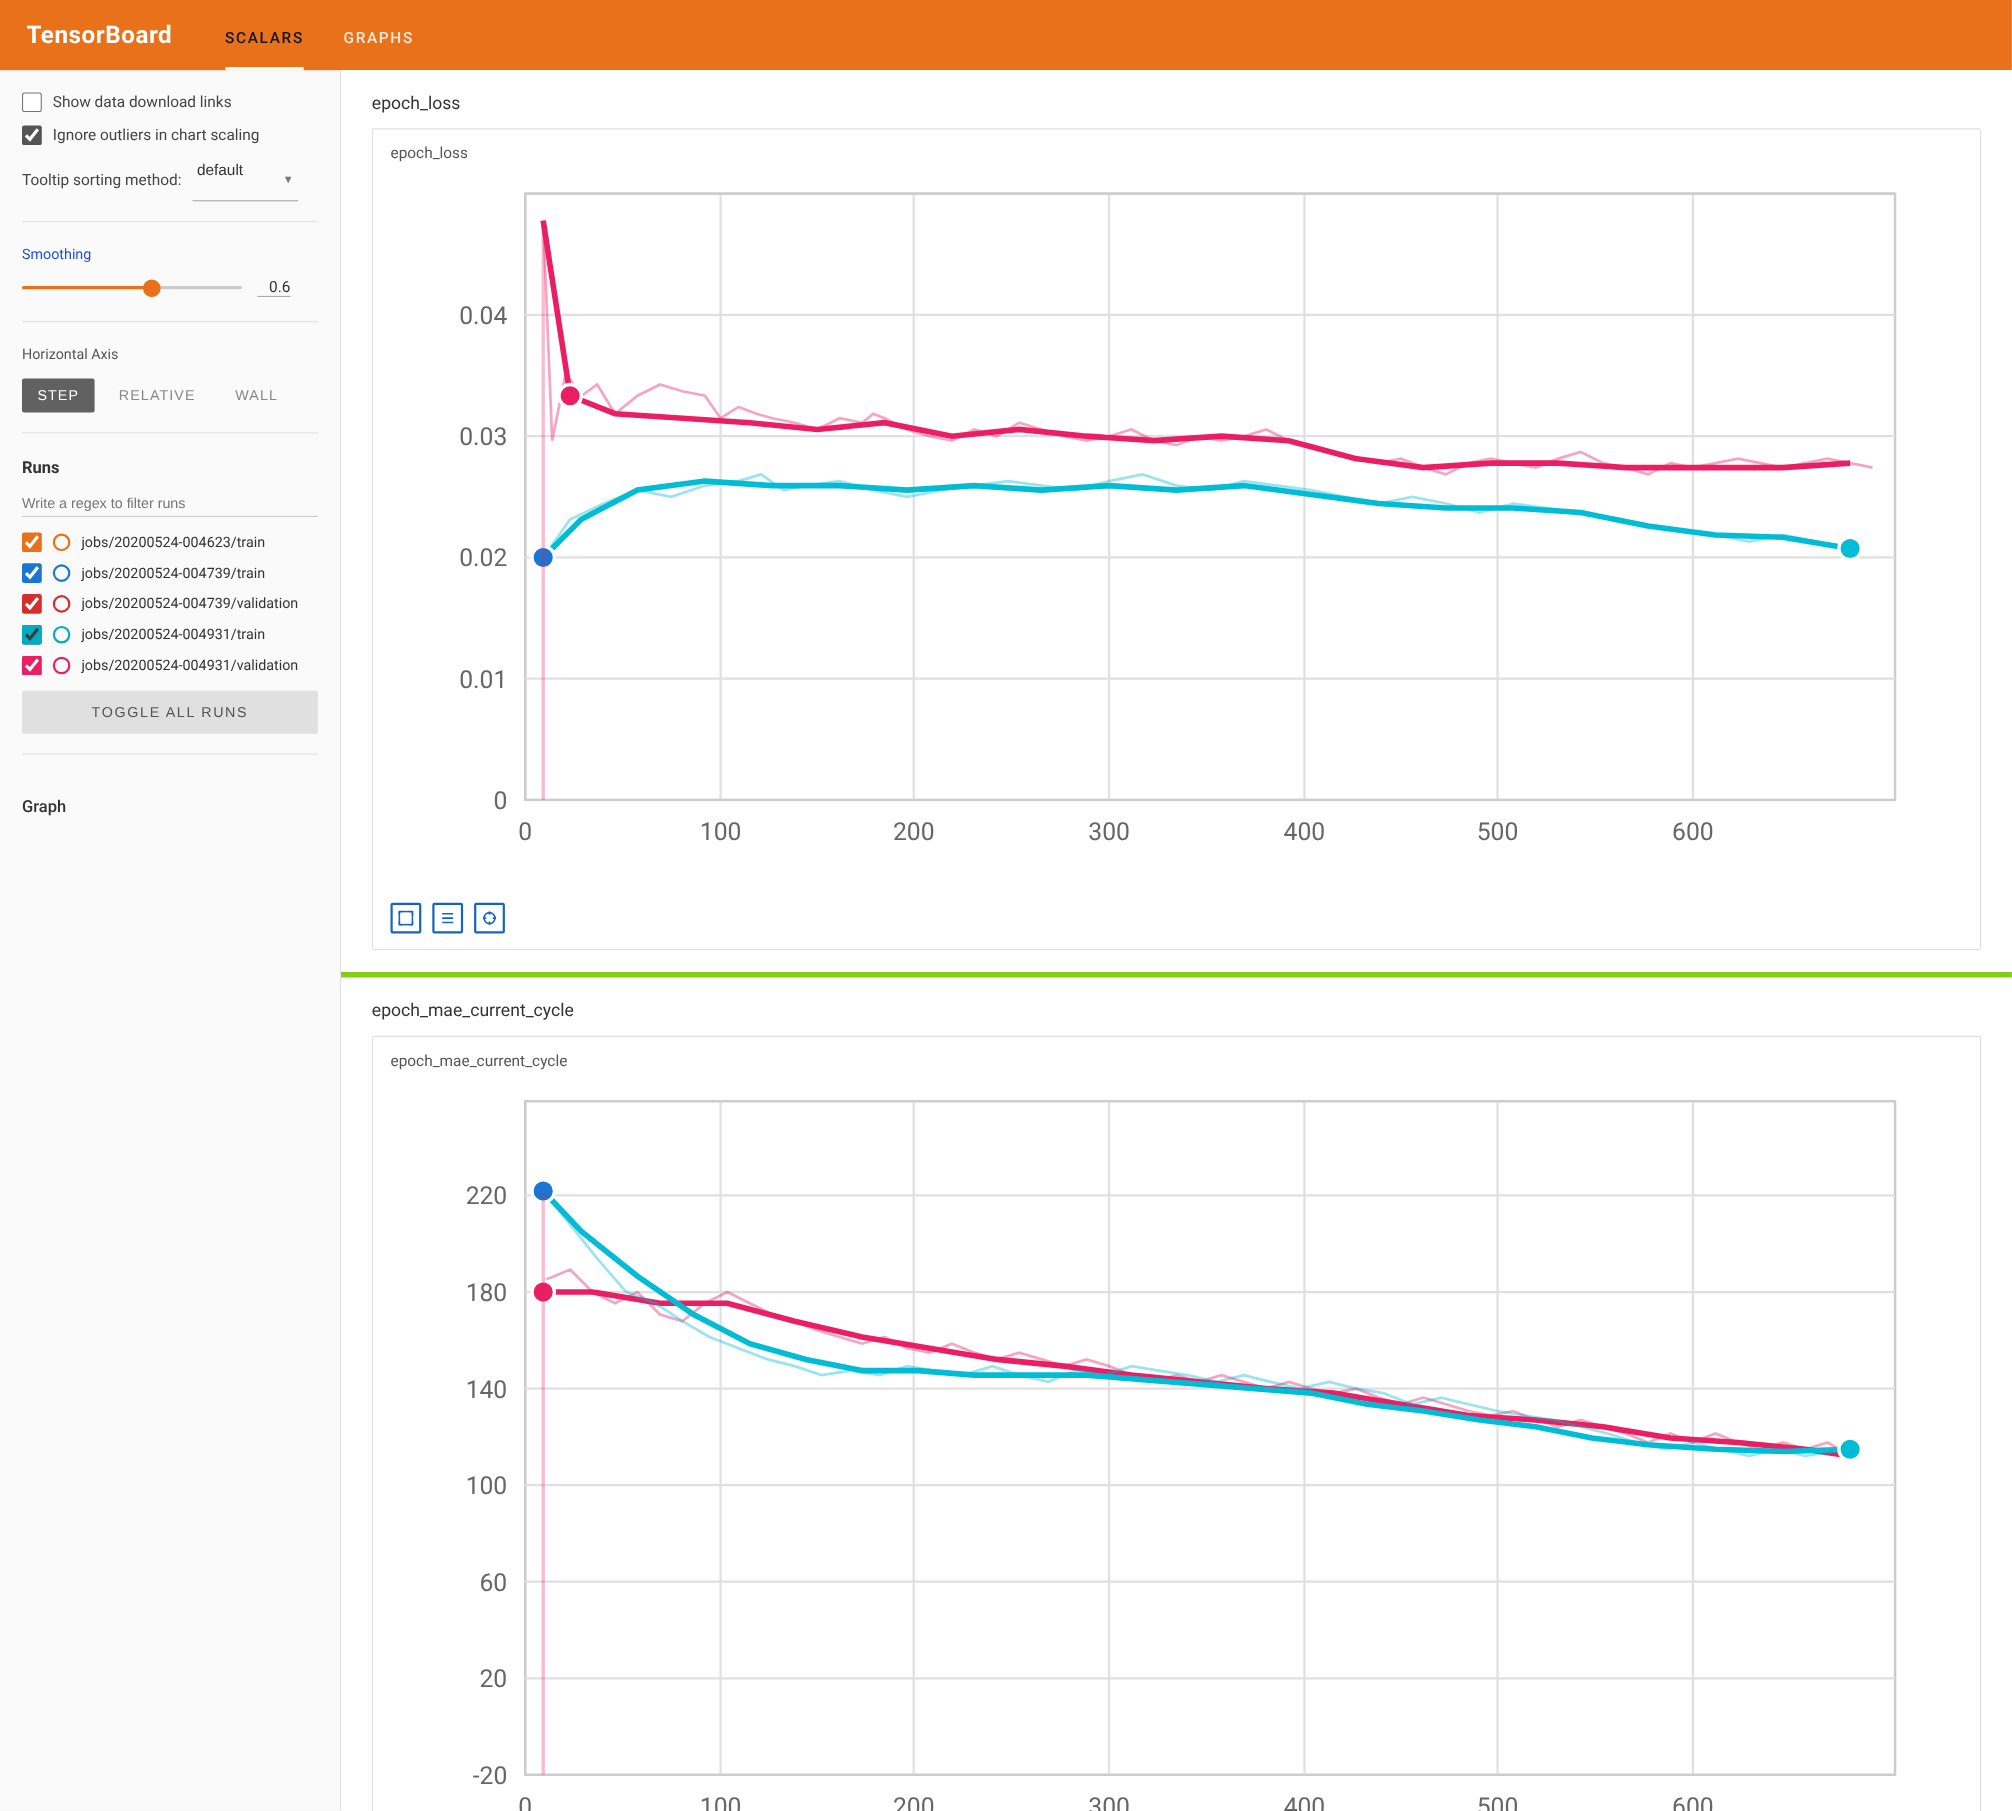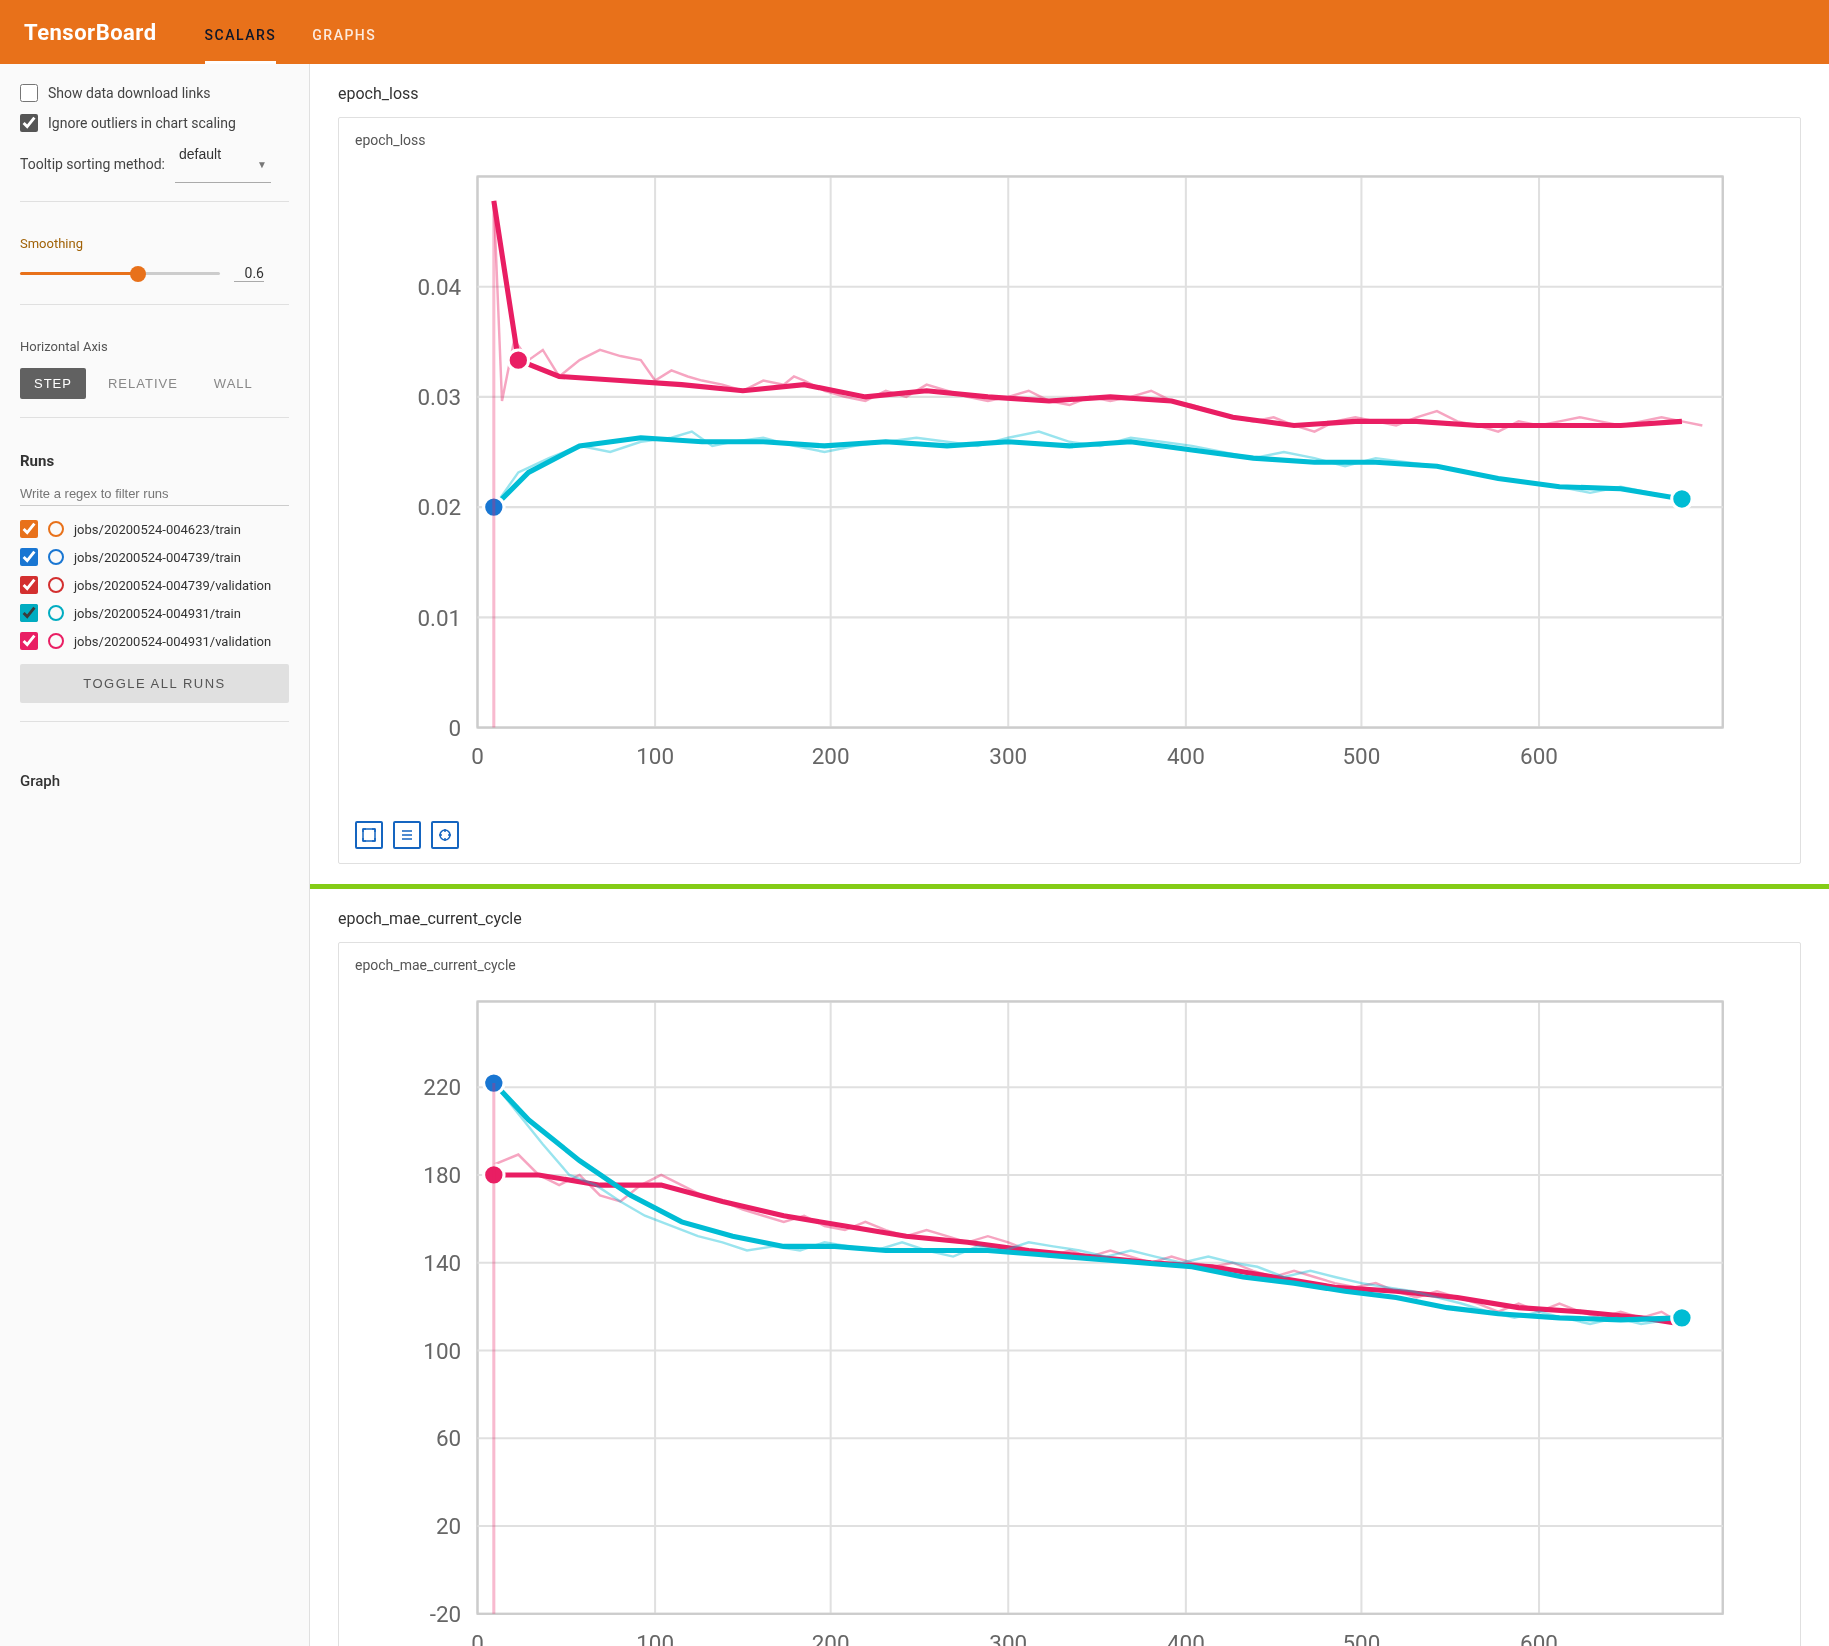--- a/index.html
+++ b/index.html
@@ -50,21 +50,21 @@
     
     .sidebar {
       width: 310px;
       min-width: 310px;
       background: #fafafa;
       border-right: 1px solid #e0e0e0;
       padding: 20px 20px;
       overflow-y: auto;
       display: flex;
       flex-direction: column;
-      gap: 16px;
+      gap: 4px;
     }
 
     .sidebar-section {
       padding-bottom: 18px;
       border-bottom: 1px solid #e0e0e0;
       margin-bottom: 18px;
     }
     .sidebar-section:last-child {
       border-bottom: none;
       margin-bottom: 0;
@@ -115,21 +115,21 @@
       color: #777;
       position: absolute;
       right: 4px;
       top: 50%;
       transform: translateY(-50%);
       pointer-events: none;
     }
 
     .section-label {
       font-size: 13px;
-      color: #a16207;
+      color: #1d4ed8;
       margin-bottom: 14px;
     }
 
     .slider-row {
       display: flex;
       align-items: center;
       gap: 14px;
       margin-bottom: 4px;
     }
     .slider {

